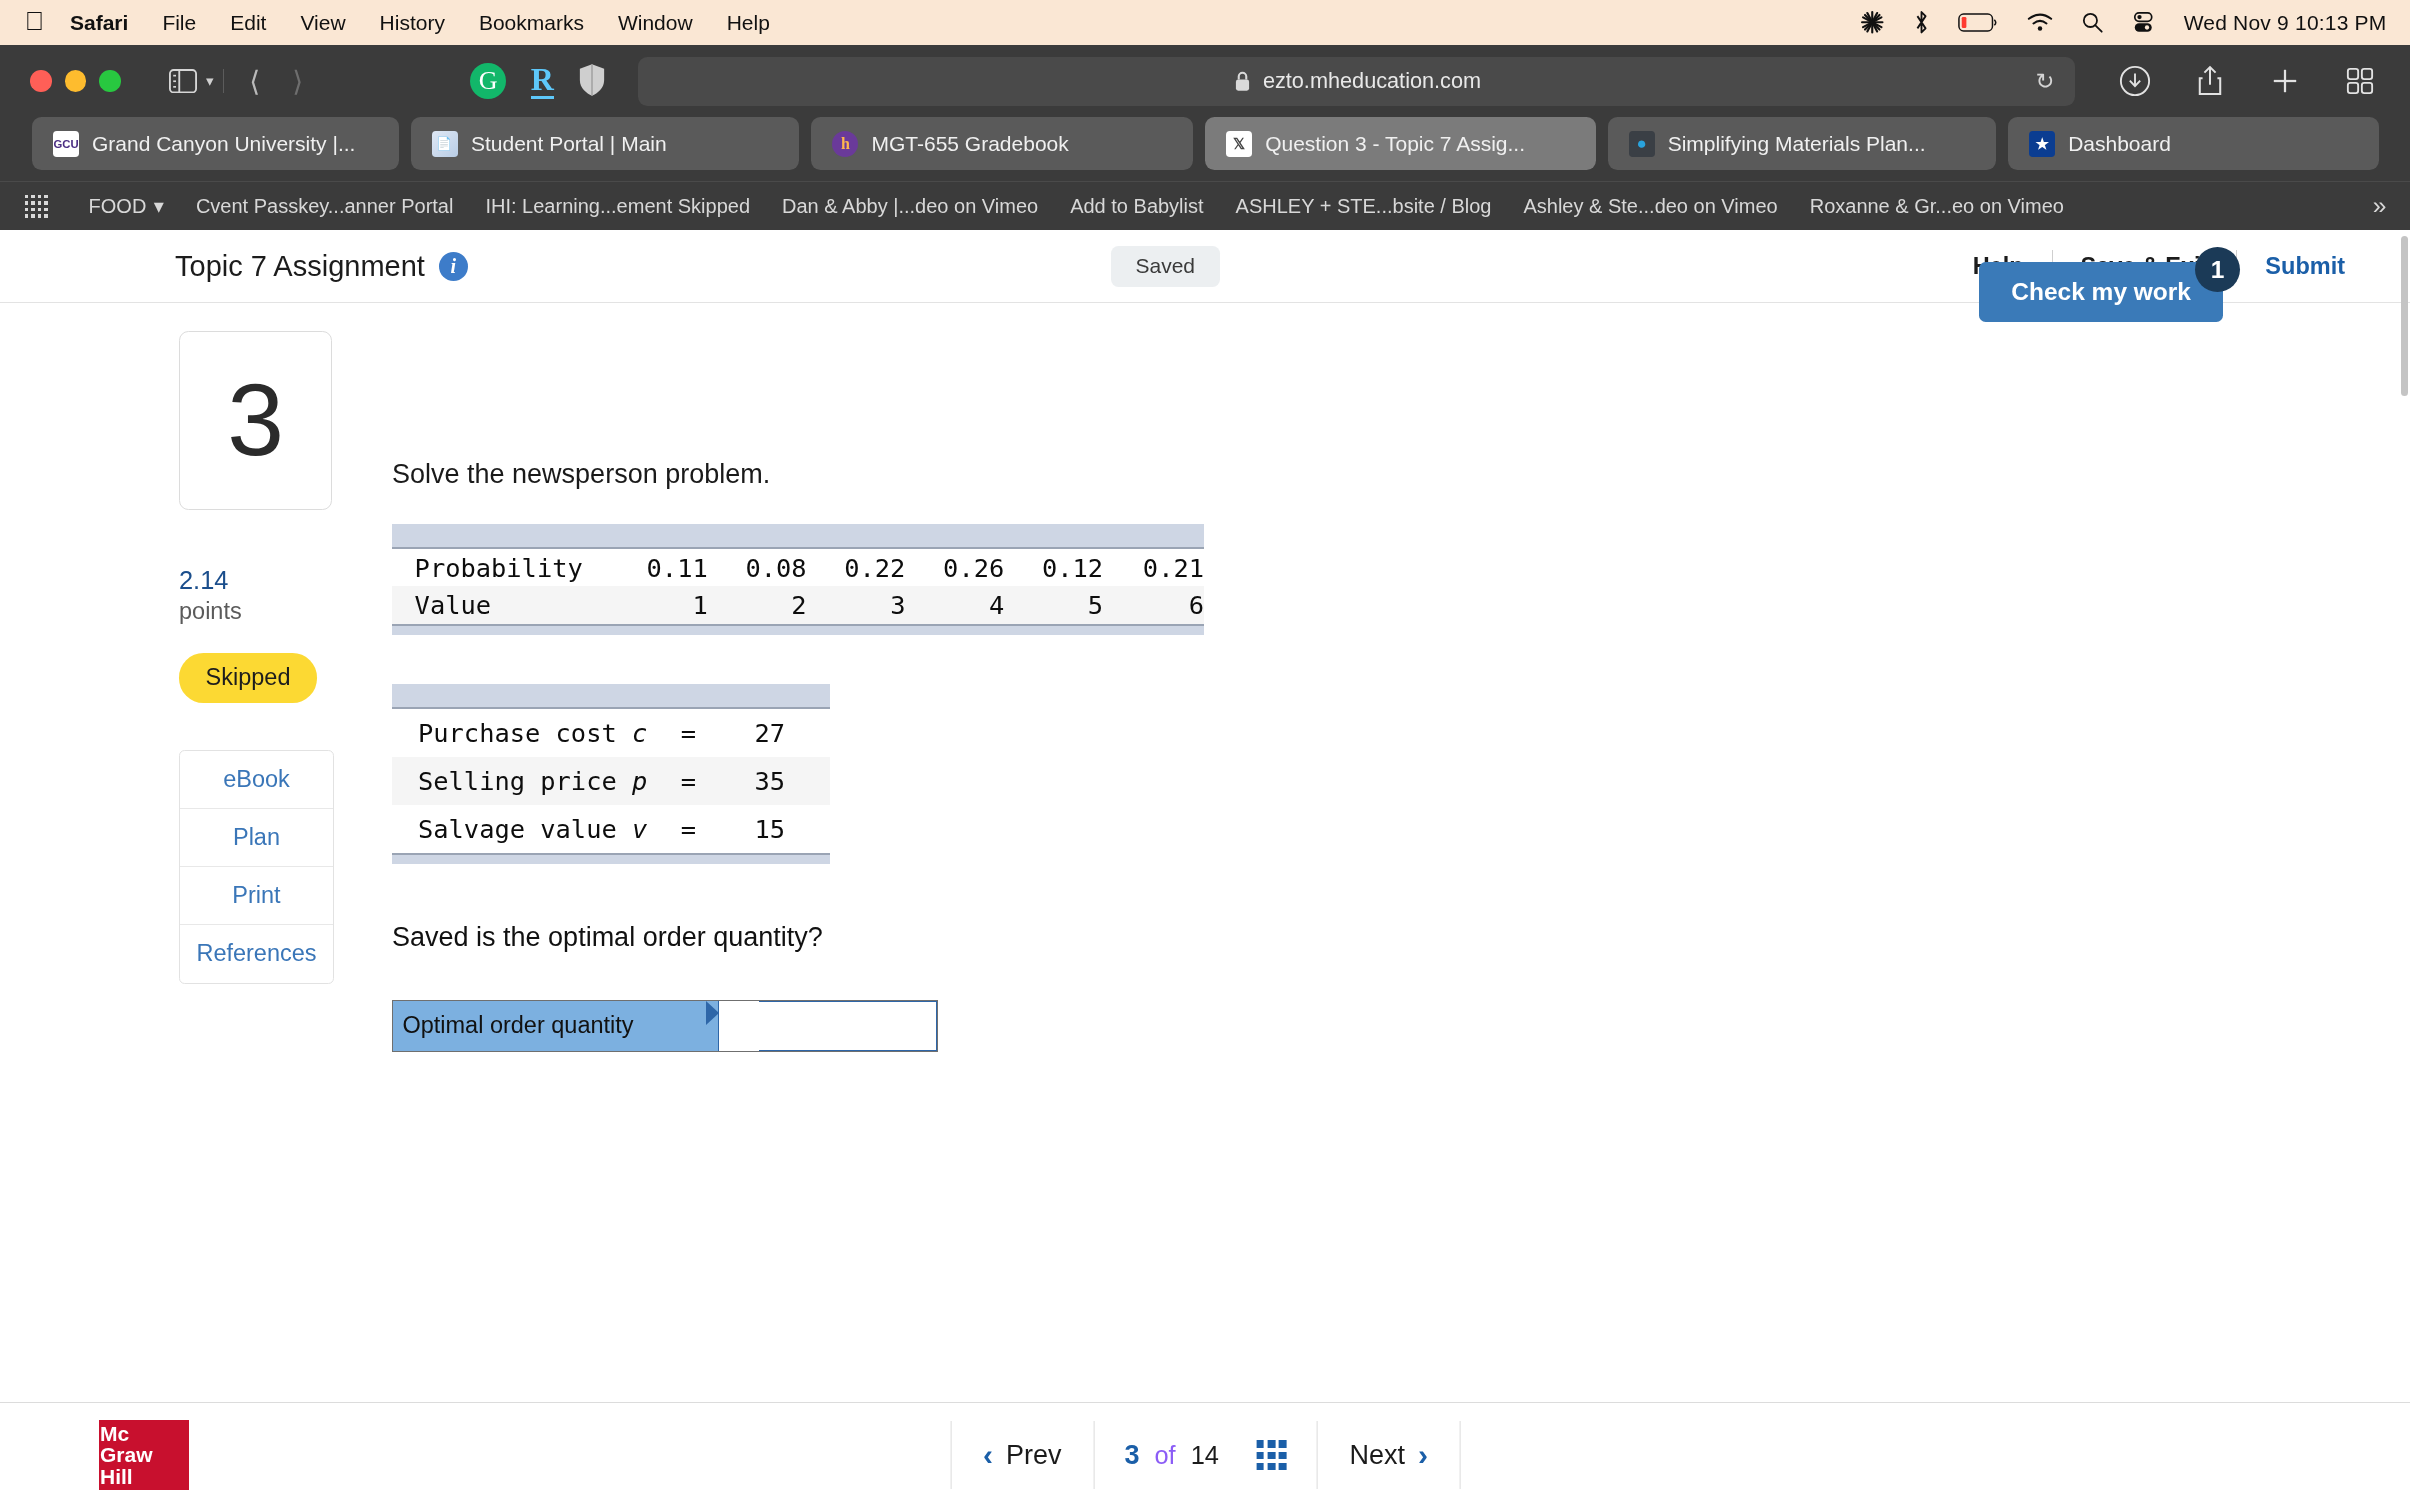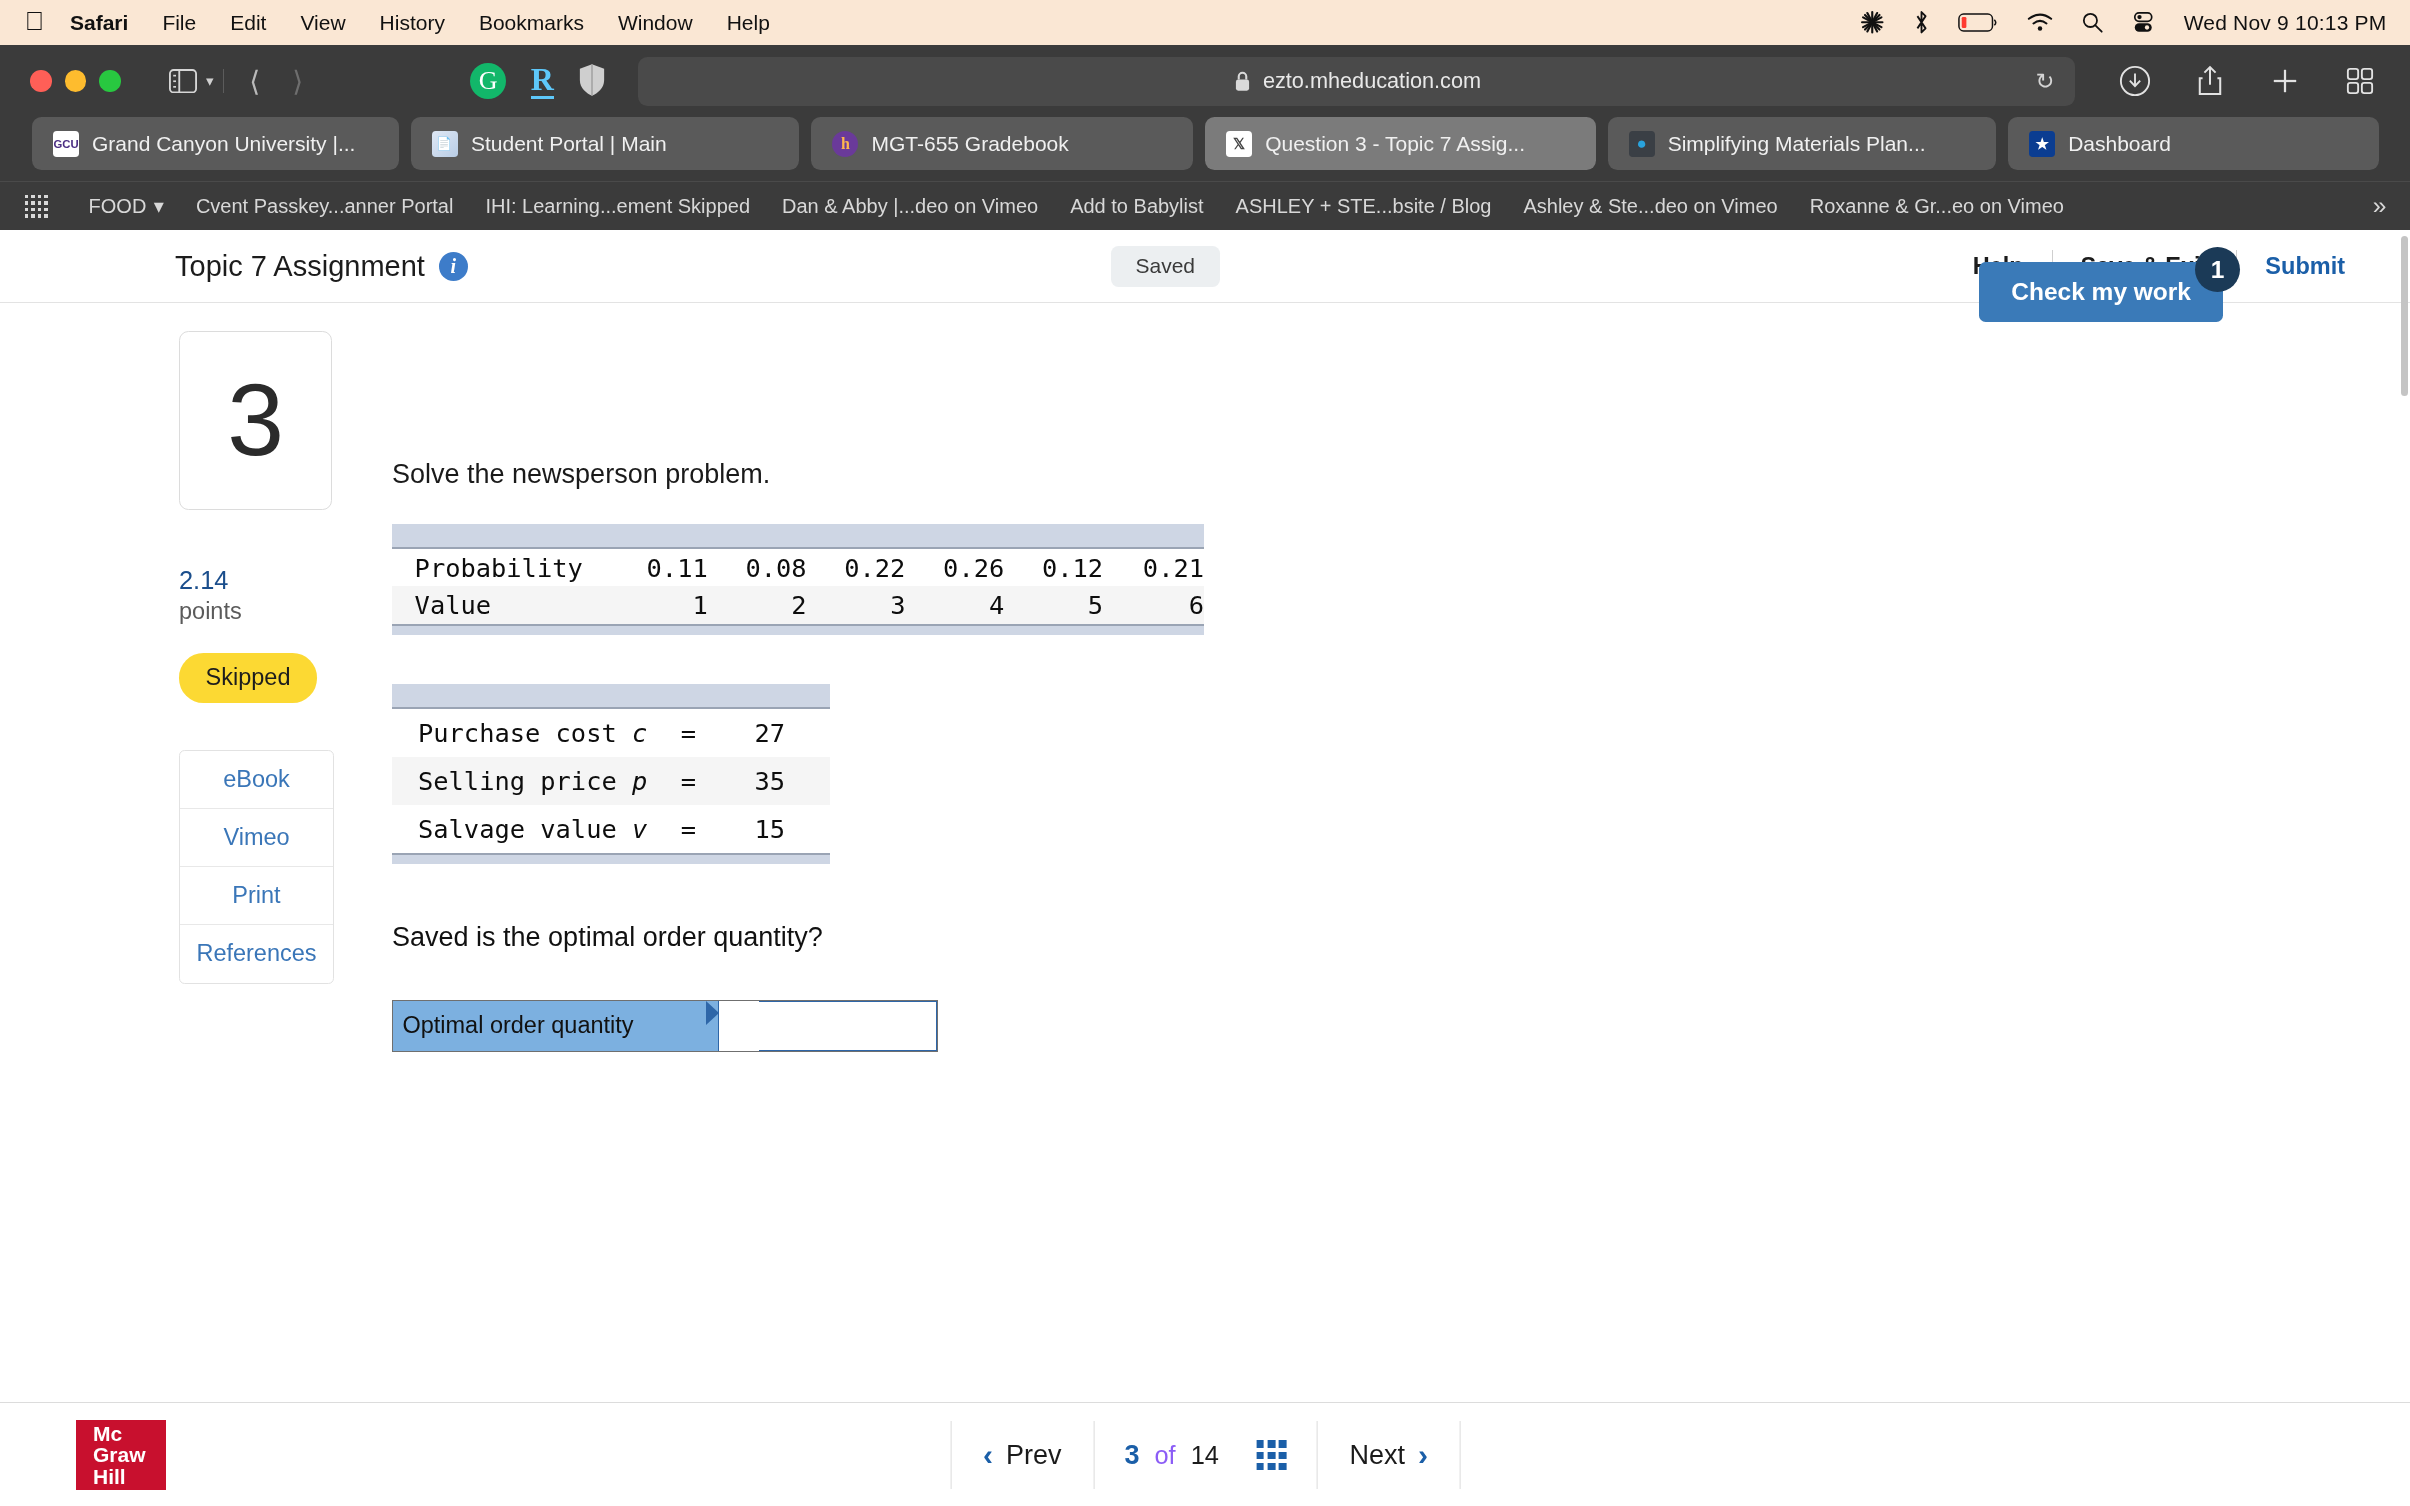--- a/index.html
+++ b/index.html
@@ -212,24 +212,24 @@
     flex: 1; background: #fff; border: 1.9px solid #2e66a8; border-left: none;
   }
 
   
   .footer {
     position: absolute; bottom: 0; left: 0; right: 0; height: 105px;
     border-top: 0.9px solid #dcdcdc; background: #fff;
     display: flex; align-items: center;
   }
   .mhlogo {
-    margin-left: 76px; width: 90px; height: 70px; background: #c8102e;
+    margin-left: 99px; width: 90px; height: 70px; background: #c8102e;
     color: #fff; font-size: 21px; font-weight: bold; line-height: 1.03;
     display: flex; flex-direction: column; justify-content: center;
-    padding-left: 17px;
+    padding-left: 1px;
   }
   .pager { position: absolute; left: 50%; transform: translateX(-50%);
            display: flex; align-items: center; height: 105px; }
   .pager-btn { display: flex; align-items: center; gap: 13px; font-size: 27px;
                color: #1b1b1b; padding: 0 32px; }
   .pager-sep { width: 0.9px; height: 68px; background: #dcdcdc; }
   .pager-mid { display: flex; align-items: center; gap: 15px; padding: 0 30px; font-size: 25.4px; }
   .pg-cur { color: #1b5fa8; font-weight: bold; font-size: 27px; }
   .pg-of { color: #8b5cf6; }
   .pg-tot { color: #1b1b1b; }
@@ -476,21 +476,21 @@
 
     <div class="qcol">
       <div class="qnum-box">3</div>
       <div class="pts">
         <div class="pts-val">2.14</div>
         <div class="pts-label">points</div>
       </div>
       <div class="skipped">Skipped</div>
       <div class="linkbox">
         <div>eBook</div>
-        <div>Vimeo</div>
+        <div>Plan</div>
         <div>Print</div>
         <div>References</div>
       </div>
     </div>
 
     <div class="qmain">
       <div class="prob-intro">Solve the newsperson problem.</div>
 
       <div style="margin-top:34px;width:812px">
         <div style="background:#ced6e4;height:22.6px;"></div>

